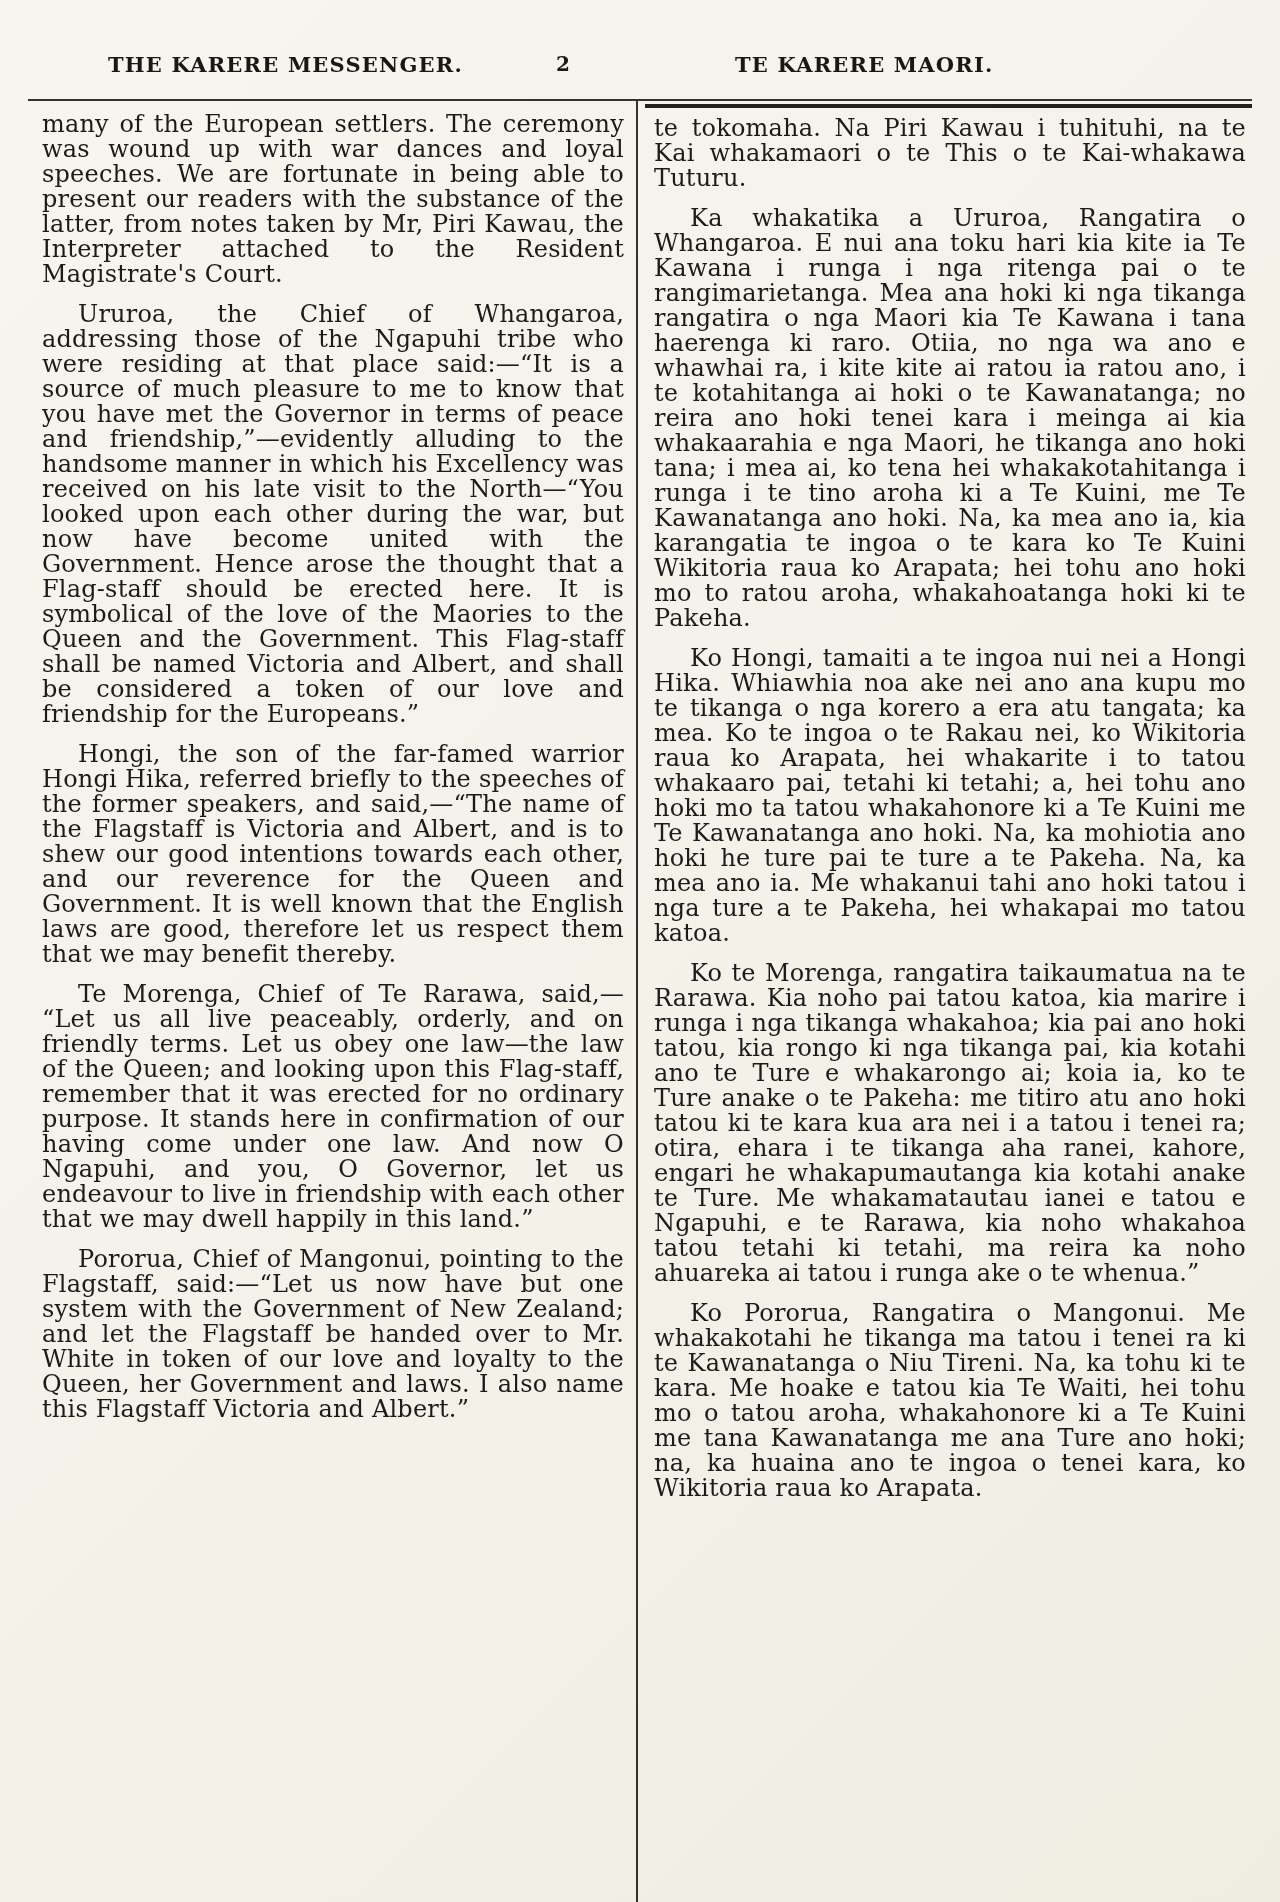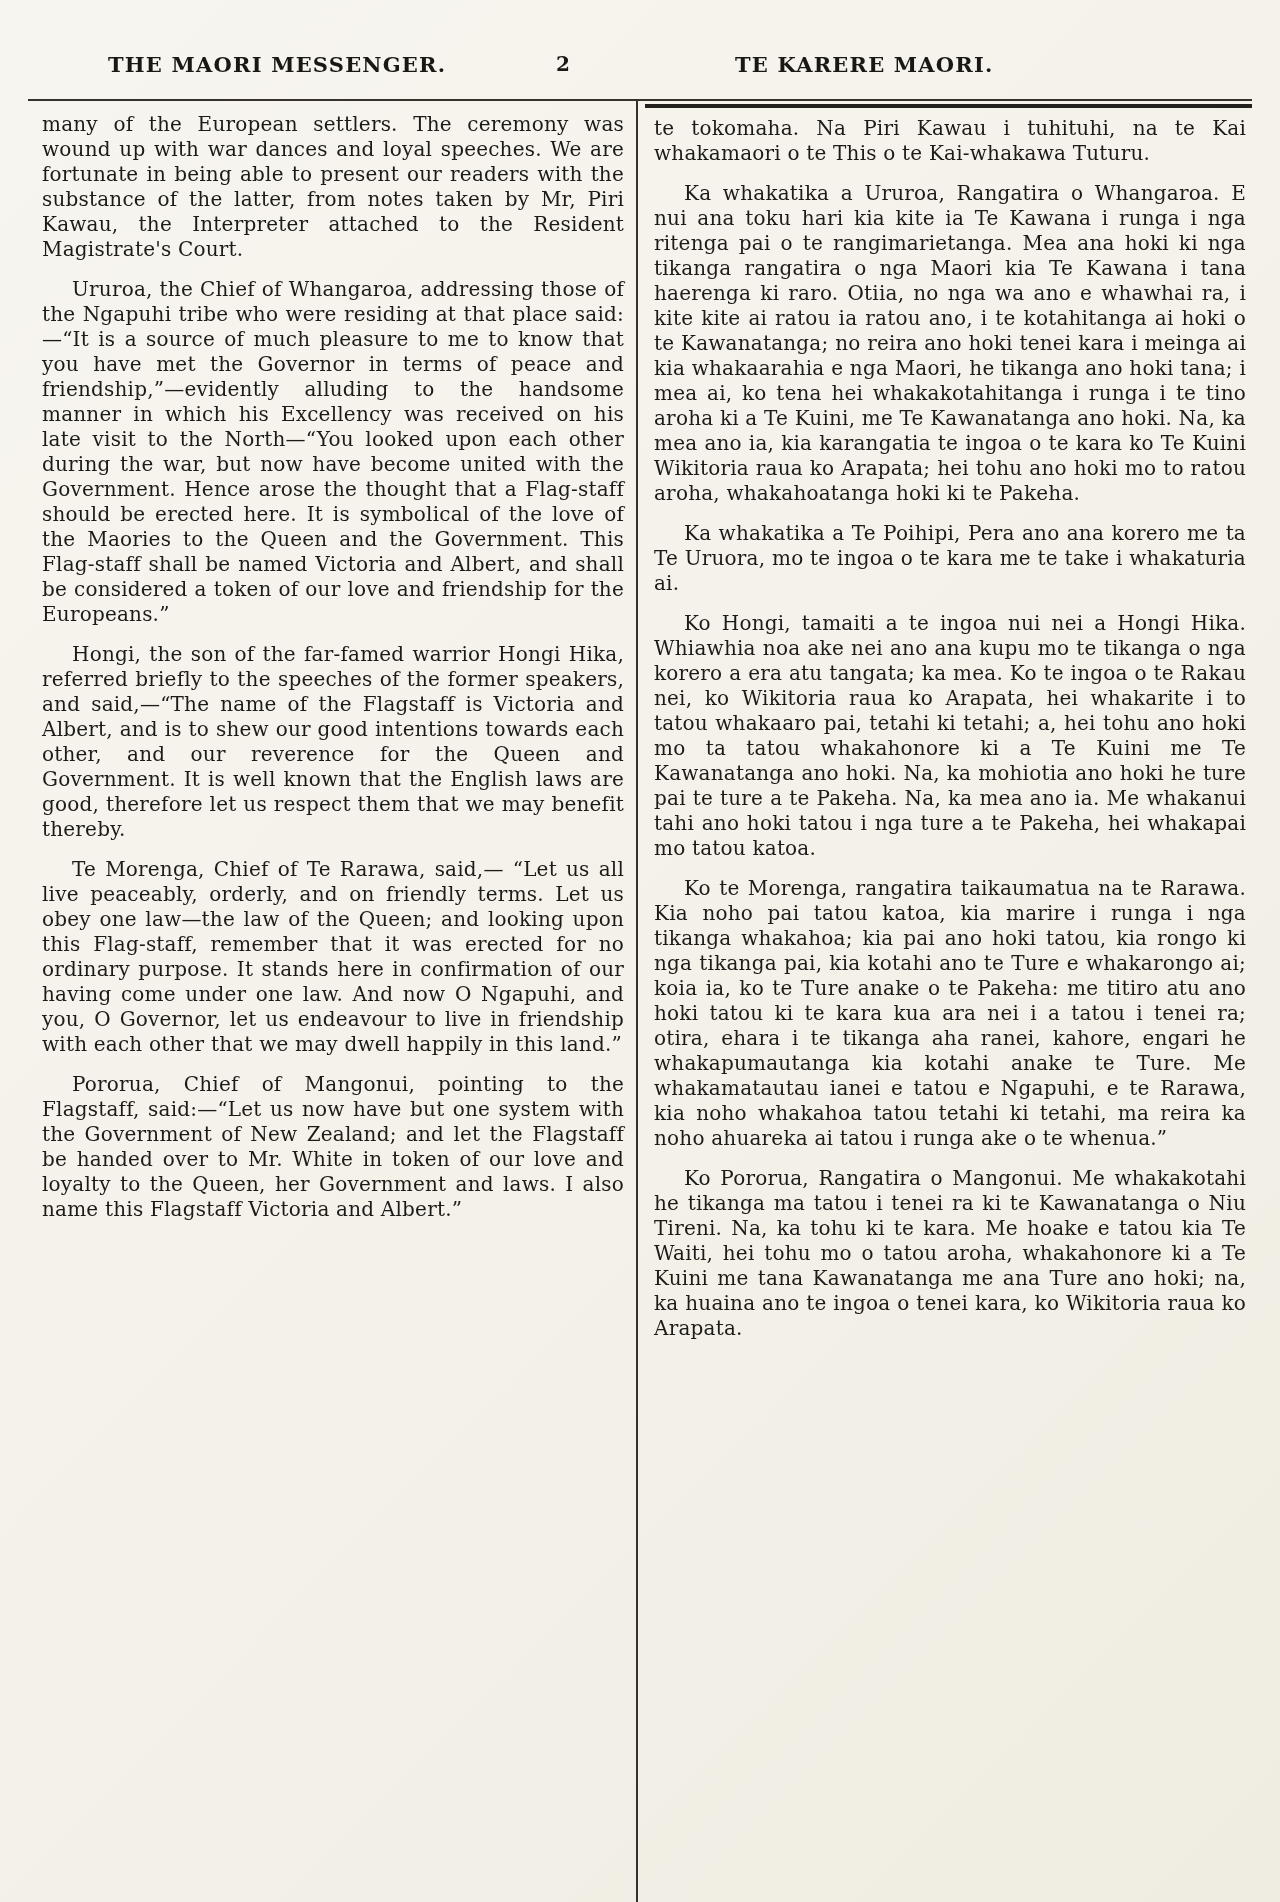--- a/index.html
+++ b/index.html
@@ -59,58 +59,57 @@
     left: 636px;
     width: 2px;
     height: 1803px;
     background: #35322c;
   }
 
   .column {
     position: absolute;
     top: 112px;
     text-align: justify;
-    font-size: 20px;
+    font-size: 24px;
     line-height: 25px;
     letter-spacing: 0.2px;
   }
   .column-left  { left: 42px;  width: 582px; }
   .column-right { left: 654px; width: 592px; top: 116px; }
 
   .column p {
     margin: 0 0 15px 0;
     text-indent: 1.5em;
   }
   .column p:first-child { text-indent: 0; }
 </style>
 </head>
 <body>
 
 <div class="page">
 
-  <div class="masthead-title masthead-left">THE MAORI MESSENGER.</div>
+  <div class="masthead-title masthead-left">THE KARERE MESSENGER.</div>
 
   <div class="masthead-page">2</div>
 
   <div class="masthead-title masthead-right">TE KARERE MAORI.</div>
 
   <div class="rule-full"></div>
   <div class="rule-right-heavy"></div>
   <div class="col-divider"></div>
 
   <div class="column column-left">
     <p>many of the European settlers.  The ceremony was wound up with war dances and loyal speeches.  We are fortunate in being able to present our readers with the substance of the latter, from notes taken by Mr, Piri Kawau, the Interpreter attached to the Resident Magistrate's Court.</p>
     <p>Ururoa, the Chief of Whangaroa, addressing those of the Ngapuhi tribe who were residing at that place said:—“It is a source of much pleasure to me to know that you have met the Governor in terms of peace and friendship,”—evidently alluding to the handsome manner in which his Excellency was received on his late visit to the North—“You looked upon each other during the war, but now have become united with the Government.  Hence arose the thought that a Flag-staff should be erected here.  It is symbolical of the love of the Maories to the Queen and the Government.  This Flag-staff shall be named Victoria and Albert, and shall be considered a token of our love and friendship for the Europeans.”</p>
     <p>Hongi, the son of the far-famed warrior Hongi Hika, referred briefly to the speeches of the former speakers, and said,—“The name of the Flagstaff is Victoria and Albert, and is to shew our good intentions towards each other, and our reverence for the Queen and Government.  It is well known that the English laws are good, therefore let us respect them that we may benefit thereby.</p>
     <p>Te Morenga, Chief of Te Rarawa, said,— “Let us all live peaceably, orderly, and on friendly terms.  Let us obey one law—the law of the Queen; and looking upon this Flag-staff, remember that it was erected for no ordinary purpose.  It stands here in confirmation of our having come under one law.  And now O Ngapuhi, and you, O Governor, let us endeavour to live in friendship with each other that we may dwell happily in this land.”</p>
     <p>Pororua, Chief of Mangonui, pointing to the Flagstaff, said:—“Let us now have but one system with the Government of New Zealand; and let the Flagstaff be handed over to Mr. White in token of our love and loyalty to the Queen, her Government and laws.  I also name this Flagstaff Victoria and Albert.”</p>
   </div>
 
   <div class="column column-right">
     <p>te tokomaha.  Na Piri Kawau i tuhituhi, na te Kai whakamaori o te This o te Kai-whakawa Tuturu.</p>
     <p>Ka whakatika a Ururoa, Rangatira o Whangaroa.  E nui ana toku hari kia kite ia Te Kawana i runga i nga ritenga pai o te rangimarietanga.  Mea ana hoki ki nga tikanga rangatira o nga Maori kia Te Kawana i tana haerenga ki raro.  Otiia, no nga wa ano e whawhai ra, i kite kite ai ratou ia ratou ano, i te kotahitanga ai hoki o te Kawanatanga; no reira ano hoki tenei kara i meinga ai kia whakaarahia e nga Maori, he tikanga ano hoki tana; i mea ai, ko tena hei whakakotahitanga i runga i te tino aroha ki a Te Kuini, me Te Kawanatanga ano hoki.  Na, ka mea ano ia, kia karangatia te ingoa o te kara ko Te Kuini Wikitoria raua ko Arapata; hei tohu ano hoki mo to ratou aroha, whakahoatanga hoki ki te Pakeha.</p>
-    <p>Ka whakatika a Te Poihipi, Pera ano ana korero me ta Te Uruora, mo te ingoa o te kara me te take i whakaturia ai.</p>
     <p>Ko Hongi, tamaiti a te ingoa nui nei a Hongi Hika.  Whiawhia noa ake nei ano ana kupu mo te tikanga o nga korero a era atu tangata; ka mea.  Ko te ingoa o te Rakau nei, ko Wikitoria raua ko Arapata, hei whakarite i to tatou whakaaro pai, tetahi ki tetahi; a, hei tohu ano hoki mo ta tatou whakahonore ki a Te Kuini me Te Kawanatanga ano hoki.  Na, ka mohiotia ano hoki he ture pai te ture a te Pakeha.  Na, ka mea ano ia.  Me whakanui tahi ano hoki tatou i nga ture a te Pakeha, hei whakapai mo tatou katoa.</p>
     <p>Ko te Morenga, rangatira taikaumatua na te Rarawa.  Kia noho pai tatou katoa, kia marire i runga i nga tikanga whakahoa; kia pai ano hoki tatou, kia rongo ki nga tikanga pai, kia kotahi ano te Ture e whakarongo ai; koia ia, ko te Ture anake o te Pakeha: me titiro atu ano hoki tatou ki te kara kua ara nei i a tatou i tenei ra; otira, ehara i te tikanga aha ranei, kahore, engari he whakapumautanga kia kotahi anake te Ture.  Me whakamatautau ianei e tatou e Ngapuhi, e te Rarawa, kia noho whakahoa tatou tetahi ki tetahi, ma reira ka noho ahuareka ai tatou i runga ake o te whenua.”</p>
     <p>Ko Pororua, Rangatira o Mangonui.  Me whakakotahi he tikanga ma tatou i tenei ra ki te Kawanatanga o Niu Tireni.  Na, ka tohu ki te kara.  Me hoake e tatou kia Te Waiti, hei tohu mo o tatou aroha, whakahonore ki a Te Kuini me tana Kawanatanga me ana Ture ano hoki; na, ka huaina ano te ingoa o tenei kara, ko Wikitoria raua ko Arapata.</p>
   </div>
 
 </div>
 
 </body></html>

